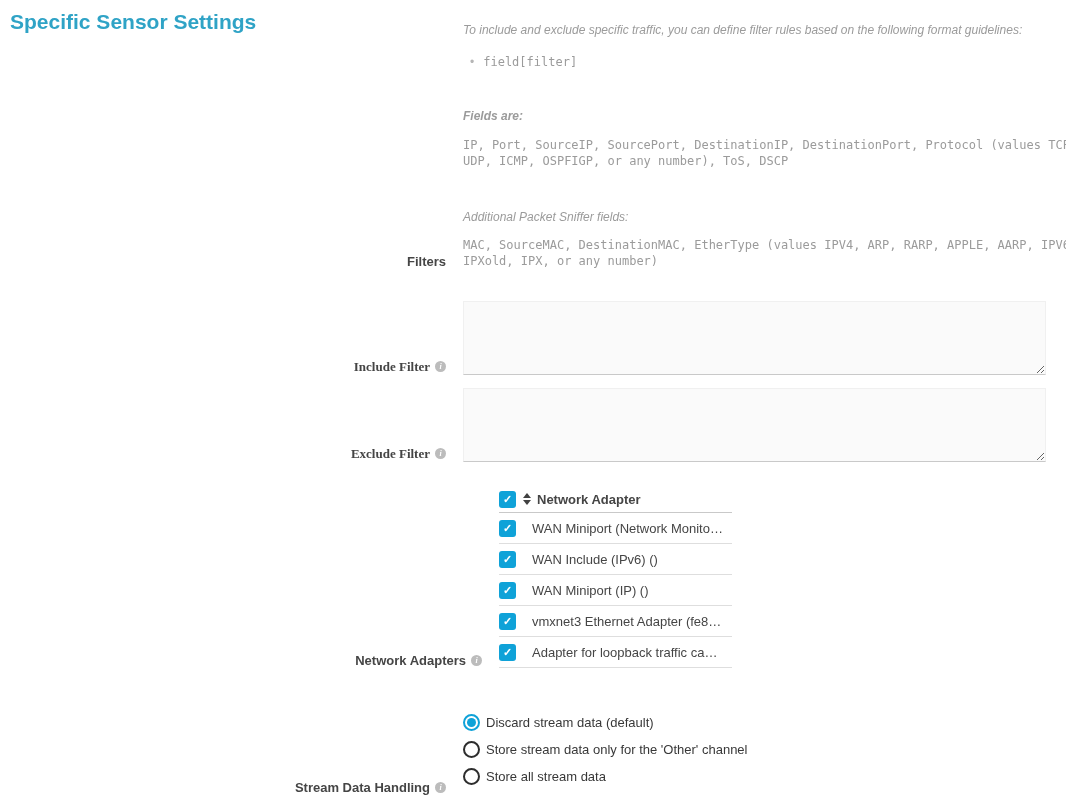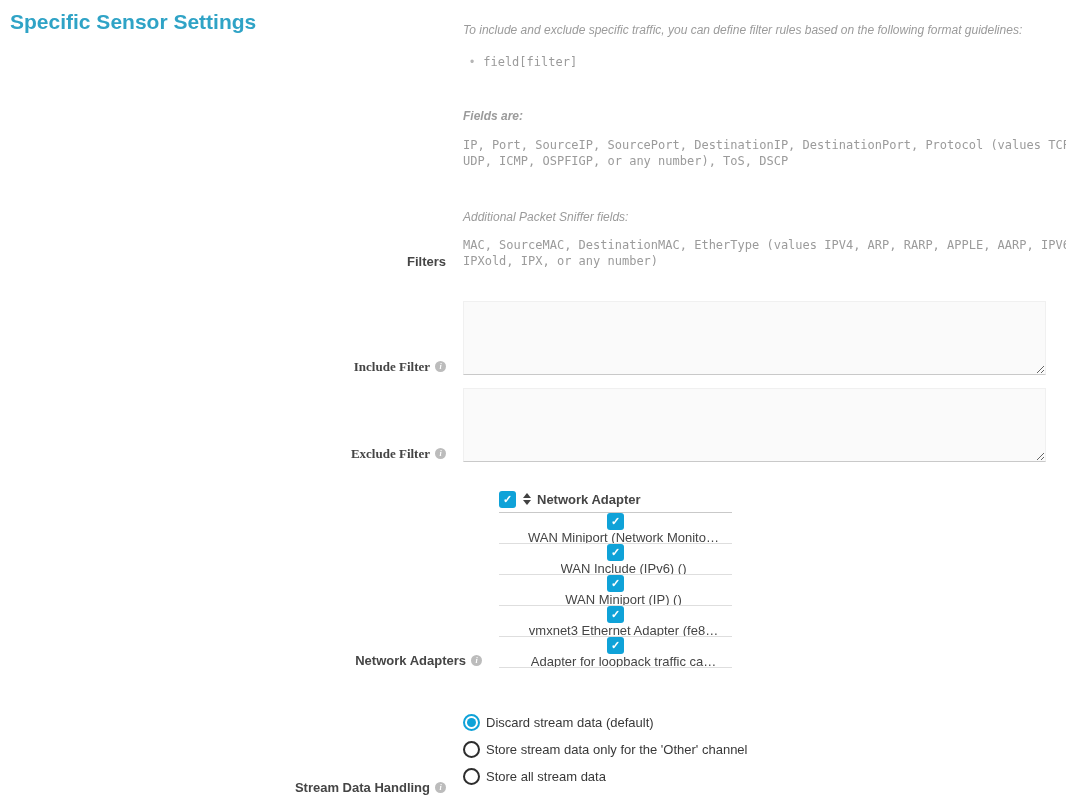--- a/index.html
+++ b/index.html
@@ -59,21 +59,20 @@
   
   .row-adapters { margin-bottom: 46px; padding-left: 36px; }
   .adapter-table { width: 233px; }
   .adapter-header {
     display: flex; align-items: center; height: 27px;
     border-bottom: 1px solid #c9c9c9;
   }
   .adapter-row {
     display: flex; align-items: center; height: 31px;
     border-bottom: 1px solid #dedede;
-    flex-direction: column;
   }
   .checkbox {
     flex: 0 0 17px; width: 17px; height: 17px; border-radius: 3px;
     background: #0fa2d8; display: inline-flex; align-items: center;
     justify-content: center; color: #fff; font-size: 11px; font-weight: bold;
     cursor: pointer;
   }
   .checkbox::after { content: "\2713"; }
   .sort-icon {
     display: inline-flex; flex-direction: column; gap: 2px;

